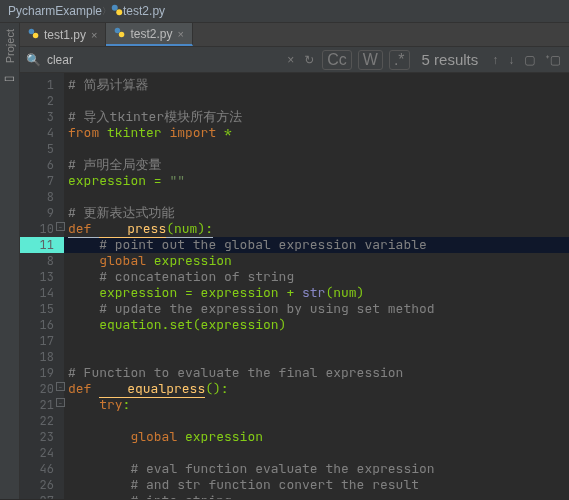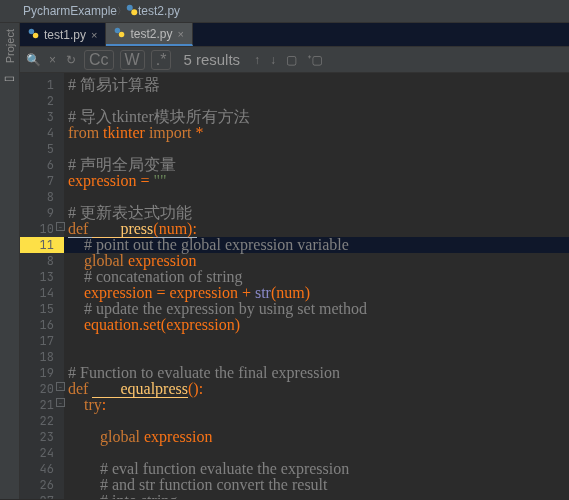--- a/index.html
+++ b/index.html
@@ -7,21 +7,21 @@
     font-family: "Segoe UI", sans-serif;
     background: #2b2b2b;
     color: #a9b7c6;
     width: 569px;
     height: 500px;
     overflow: hidden;
     font-size: 12px;
   }
   .breadcrumb {
     background: #3c3f41;
-    padding: 4px 23px;
+    padding: 4px 8px;
     font-size: 12px;
     display: flex;
     align-items: center;
     gap: 0;
     border-bottom: 1px solid #323232;
   }
   .breadcrumb .sep { color: #6a6a6a; font-size: 9px; }
   .file-icon { color: #8cbec0; font-size: 11px; }
   .main-row { display: flex; height: calc(100% - 24px); }
   .sidebar {
@@ -37,21 +37,21 @@
     writing-mode: vertical-rl;
     transform: rotate(180deg);
     font-size: 11px;
     color: #8a8a8a;
     margin-bottom: 8px;
   }
   .sidebar-icon { font-size: 12px; color: #aaa; }
   .editor-area { flex: 1; display: flex; flex-direction: column; }
   .tabs {
     display: flex;
-    background: #0f172a;
+    background: #404040;
     height: 24px;
     border-bottom: 1px solid #323232;
   }
   .tab {
     display: flex;
     align-items: center;
     padding: 0 8px;
     gap: 5px;
     font-size: 12px;
     border-right: 1px solid #323232;
@@ -110,34 +110,33 @@
     width: 9px; height: 9px;
     border: 1px solid #606366;
     font-size: 8px;
     line-height: 8px;
     text-align: center;
     color: #606366;
     background: #313335;
   }
   .code {
     flex: 1;
-    font-size: 16px;
+    font-size: 13px;
     line-height: 16px;
     padding-top: 4px;
     white-space: pre;
-    font-family: Liberation Serif, serif;
   }
   .code .row { height: 16px; padding-left: 4px; }
   .hl-line { background: #0f172a; }
   .c-comment { color: #808080; }
   .c-kw { color: #cc7832; }
   .c-str { color: #6a8759; }
   .c-fn { color: #ffc66d; }
   .c-builtin { color: #8888c6; }
-  .c-def { color: #f97316; }
+  .c-def { color: #84cc16; }
   .u { border-bottom: 1px solid #a9b7c6; }
   .c-fn.u { border-bottom-color: #ffc66d; padding-left: 28px; }
 </style>
 </head>
 <body>
 
 <div class="breadcrumb">
   <span>PycharmExample</span>
   <span class="sep">〉</span>
   <span class="file-icon">
@@ -170,20 +169,21 @@
               <circle cx="5" cy="5" r="4" fill="#4b8bbe"></circle>
               <circle cx="11" cy="11" r="4" fill="#ffd43b"></circle>
             </svg></span>
         <span>test2.py</span>
         <span class="tab-close">×</span>
       </div>
     </div>
 
     <div class="search-bar">
       <span class="search-glass">🔍</span>
+      <input class="search-input" value="clear" style="">
       <span class="sb-btn">×</span>
       <span class="sb-btn">↻</span>
       <span class="sb-btn pill">Cc</span>
       <span class="sb-btn pill">W</span>
       <span class="sb-btn pill">.*</span>
       <span class="results">5 results</span>
       <span class="sb-btn">↑</span>
       <span class="sb-btn">↓</span>
       <span class="sb-btn">▢</span>
       <span class="sb-btn">⁺▢</span>
@@ -194,21 +194,21 @@
           <div>1</div>
           <div>2</div>
           <div>3</div>
           <div>4</div>
           <div>5</div>
           <div>6</div>
           <div>7</div>
           <div>8</div>
           <div>9</div>
           <div>10<span class="fold">−</span></div>
-          <div style="background: #fde047;">11</div>
+          <div style="background: #5eead4;">11</div>
           <div>8</div>
           <div>13</div>
           <div>14</div>
           <div>15</div>
           <div>16</div>
           <div>17</div>
           <div>18</div>
           <div>19</div>
           <div>20<span class="fold">−</span></div>
           <div>21<span class="fold">−</span></div>

